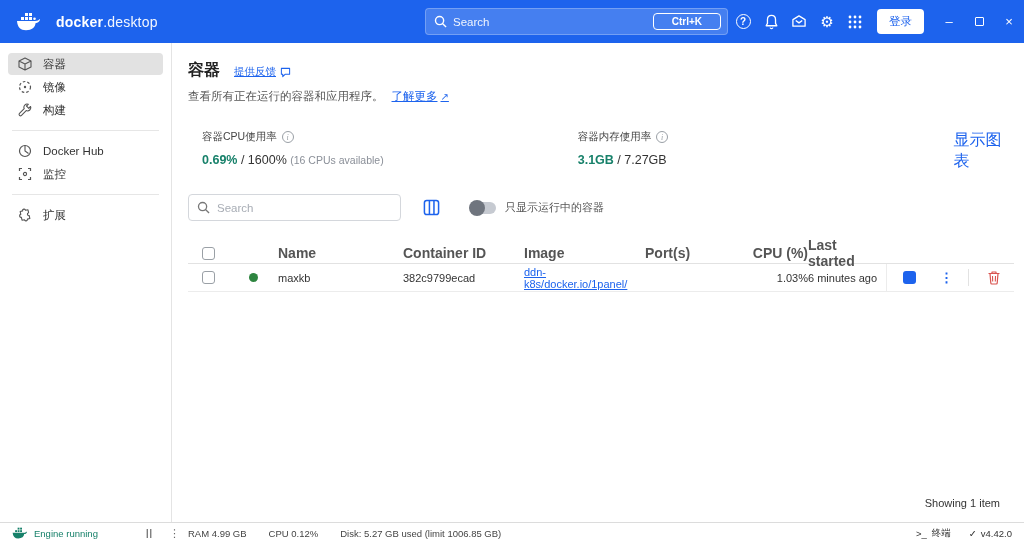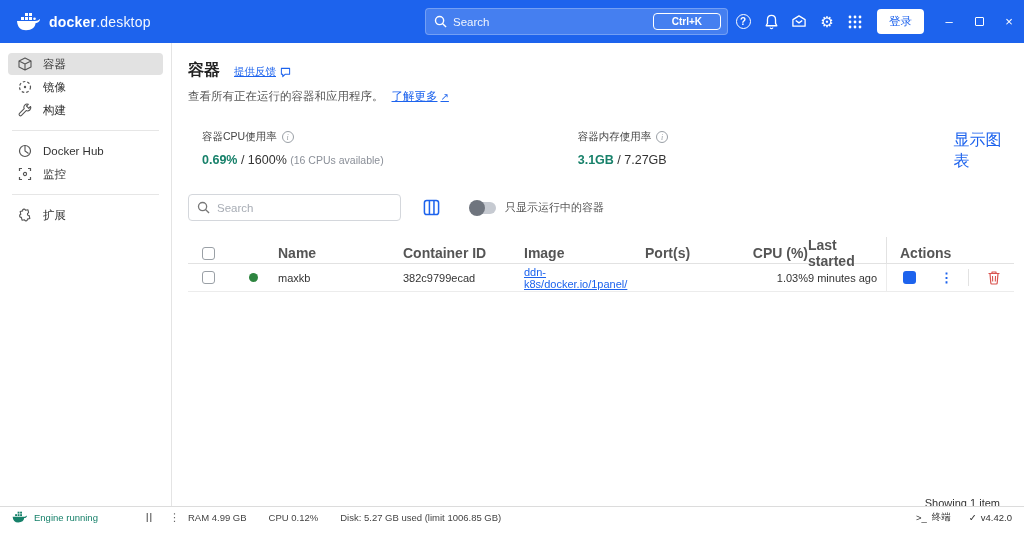--- a/index.html
+++ b/index.html
@@ -1,20 +1,20 @@
 <!DOCTYPE html>
 <html><head>
 <meta charset="utf-8">
 <style>
   * { margin:0; padding:0; box-sizing:border-box; }
   html,body { width:1024px; height:543px; font-family:"Liberation Sans", sans-serif; background:#fff; overflow:hidden; }
 
   
   .titlebar { position:absolute; top:0; left:0; width:1024px; height:43px; background:#1D63ED; display:flex; align-items:center; color:#fff; }
-  .logo { display:flex; align-items:center; gap:9px; margin-left:16px; }
+  .logo { display:flex; align-items:center; gap:16px; margin-left:16px; }
   .logo-text { font-size:14px; letter-spacing:.2px; }
   .logo-text b { font-weight:bold; }
   .logo-text .lt { font-weight:400; opacity:.95; }
   .tb-search { position:absolute; left:425px; top:8px; width:303px; height:27px; background:rgba(255,255,255,.18); border:1px solid rgba(255,255,255,.25); border-radius:4px; display:flex; align-items:center; padding:0 6px 0 8px; cursor:text; }
   .tb-search .ph { color:rgba(255,255,255,.92); font-size:11.5px; margin-left:6px; flex:1; }
   .kbd { border:1px solid #fff; border-radius:4px; font-size:10px; font-weight:bold; padding:2px 18px; color:#fff; }
   .tb-right { position:absolute; right:0; top:0; height:43px; display:flex; align-items:center; }
   .tb-icon { width:28px; height:28px; display:flex; align-items:center; justify-content:center; cursor:pointer; color:#fff; }
   .help-circ { width:15px; height:15px; border:1.4px solid #fff; border-radius:50%; font-size:10px; font-weight:bold; display:flex; align-items:center; justify-content:center; }
   .gear-glyph { font-size:15px; line-height:1; }
@@ -70,21 +70,21 @@
   .img-link { color:#1D63ED; text-decoration:underline; cursor:pointer; }
   .actions-cell { border-left:1px solid #ececec; height:100%; display:flex; align-items:center; gap:0; }
   .stop-btn { width:13px; height:13px; background:#1D63ED; border-radius:3px; margin-left:16px; cursor:pointer; }
   .kebab { color:#1D63ED; font-size:13px; font-weight:bold; margin-left:24px; cursor:pointer; width:10px; text-align:center; }
   .act-div { width:1px; height:17px; background:#e2e2e2; margin-left:18px; }
   .trash { margin-left:18px; cursor:pointer; display:flex; }
 
   .showing { position:absolute; right:24px; bottom:13px; font-size:11px; color:#333; }
 
   
-  .statusbar { position:absolute; left:0; bottom:16px; width:1024px; height:21px; background:#fff; border-top:1px solid #dcdcdc; display:flex; align-items:center; font-size:9.5px; color:#444; padding:0 12px; }
+  .statusbar { position:absolute; left:0; bottom:0; width:1024px; height:21px; background:#fff; border-top:1px solid #dcdcdc; display:flex; align-items:center; font-size:9.5px; color:#444; padding:0 12px; }
   .engine { color:#17816A; margin-left:7px; }
   .sb-pause { margin-left:48px; letter-spacing:1px; color:#666; font-weight:bold; font-size:9px; cursor:pointer; }
   .sb-kebab { margin-left:16px; color:#666; font-size:11px; cursor:pointer; }
   .sb-stat { margin-left:22px; }
   .sb-stat.first { margin-left:8px; }
   .sb-right { margin-left:auto; display:flex; align-items:center; gap:18px; }
   .sb-term { cursor:pointer; display:flex; gap:5px; align-items:center; color:#333; }
   .sb-ver { display:flex; gap:4px; align-items:center; color:#333; cursor:pointer; }
 </style>
 </head>
@@ -270,32 +270,31 @@
   <div class="table">
     <div class="trow thead">
       <span class="cb"></span>
       <span></span>
       <span>Name</span>
       <span>Container ID</span>
       <span>Image</span>
       <span>Port(s)</span>
       <span class="cell-r">CPU (%)</span>
       <span class="cell-pad">Last started</span>
-      <span class="actions-head">Actions</span>
     </div>
 
     <div class="trow tbody-row">
       <span class="cb"></span>
       <span class="dot"></span>
       <span>maxkb</span>
       <span>382c9799ecad</span>
       <span class="img-link">ddn-k8s/docker.io/1panel/</span>
       <span></span>
       <span class="cell-r">1.03%</span>
-      <span class="cell-pad">9 minutes ago</span>
+      <span class="cell-pad">6 minutes ago</span>
       <span class="actions-cell">
         <span class="stop-btn"></span>
         <span class="kebab">⋮</span>
         <span class="act-div"></span>
         <span class="trash">
           <svg width="14" height="15" viewBox="0 0 14 15">
               <path d="M1.5 3.5 h11 M5 3.5 V2 h4 v1.5 M3 3.5 l.8 9.5 a1 1 0 0 0 1 1 h4.4 a1 1 0 0 0 1 -1 l.8 -9.5" fill="none" stroke="#D9534F" stroke-width="1.2" stroke-linejoin="round"></path>
               <line x1="5.5" y1="6" x2="5.7" y2="11.5" stroke="#D9534F" stroke-width="1.1"></line>
               <line x1="8.5" y1="6" x2="8.3" y2="11.5" stroke="#D9534F" stroke-width="1.1"></line>
             </svg>

